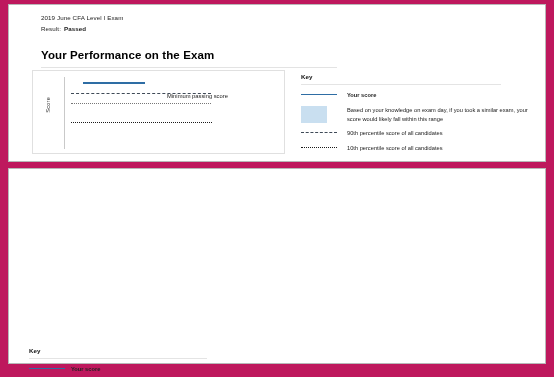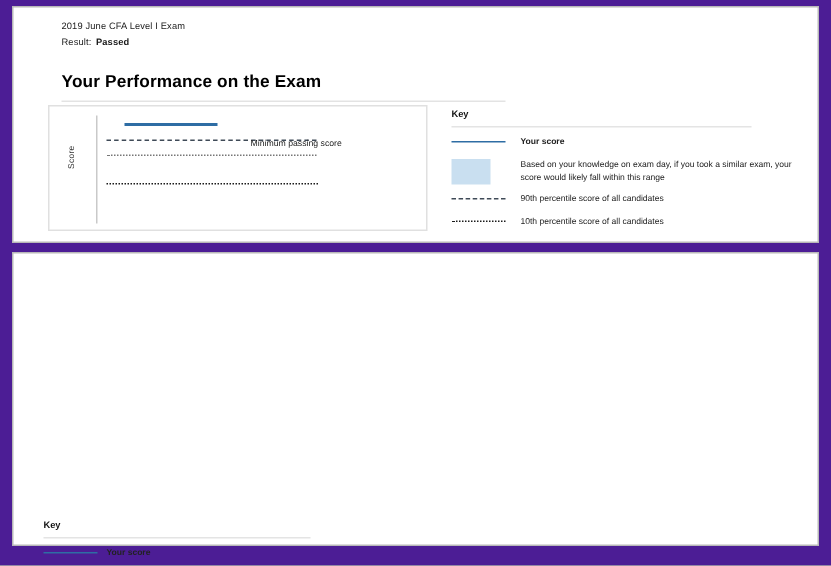--- a/index.html
+++ b/index.html
@@ -1,17 +1,17 @@
 <!DOCTYPE html>
 <html><head>
 <meta charset="utf-8">
 <style>
   html,body{margin:0;padding:0;background:#8f8f8f;}
   body{font-family:"Liberation Sans",sans-serif;-webkit-font-smoothing:antialiased;}
-  #page{position:relative;width:554px;height:377px;background:#4c1d95;overflow:hidden;}
+  #page{position:relative;width:554px;height:377px;background:#be185d;overflow:hidden;}
 
   .panel{position:absolute;background:#ffffff;border:1px solid #b8b8b8;box-sizing:border-box;}
   #panel-top{left:8px;top:4px;width:538px;height:158px;}
   #panel-bottom{left:8px;top:168px;width:538px;height:196px;}
 
   .hdr-line{font-size:6.2px;color:#1a1a1a;letter-spacing:.1px;}
   #exam-title{position:absolute;left:32px;top:9px;}
   #result-row{position:absolute;left:32px;top:20px;display:flex;gap:3px;}
   #result-row .val{font-weight:bold;}
   #perf-title{position:absolute;left:32px;top:44px;font-size:11.5px;font-weight:bold;color:#000;letter-spacing:.1px;}

